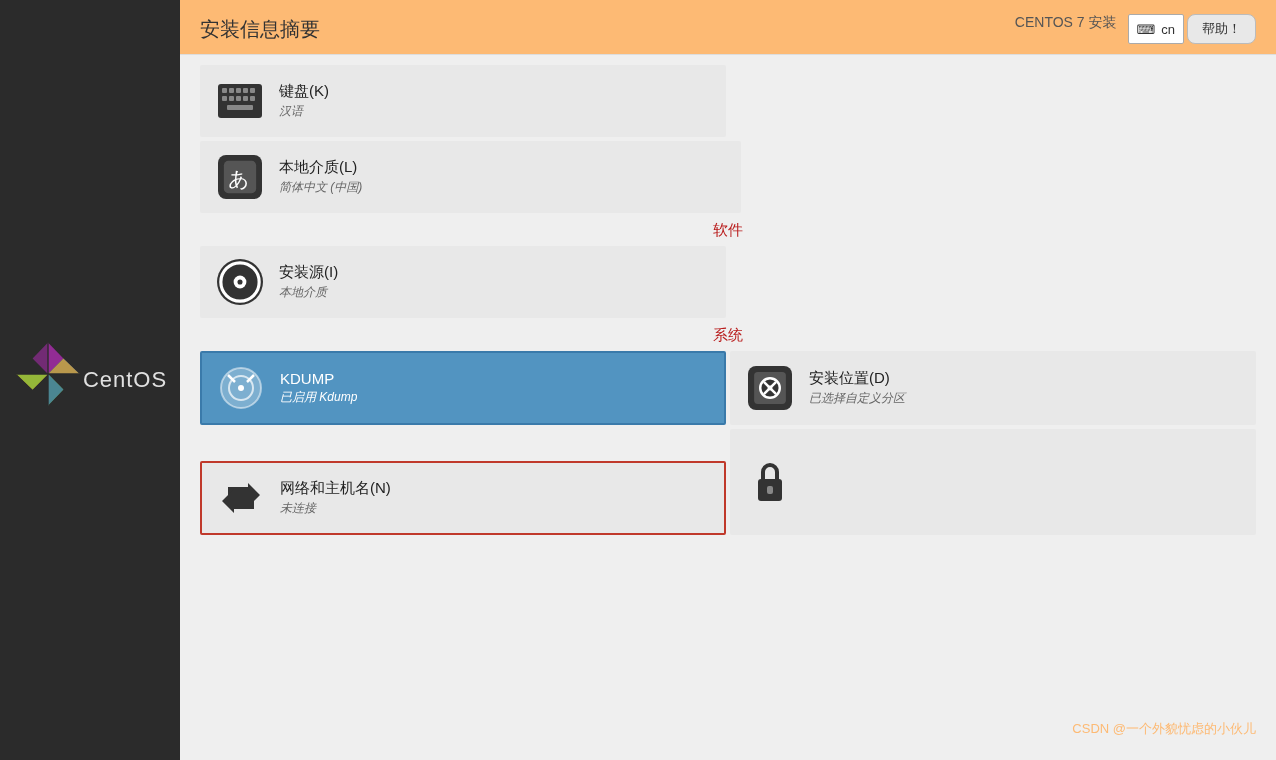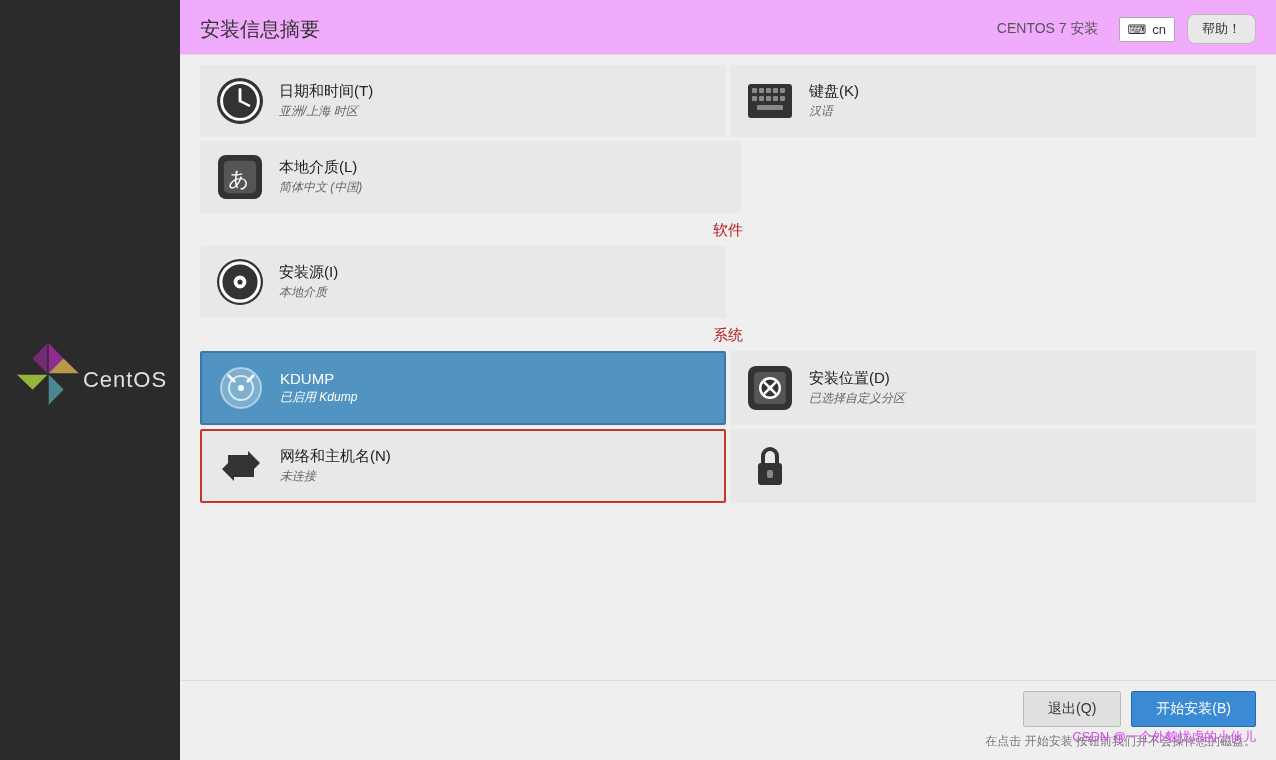--- a/index.html
+++ b/index.html
@@ -58,34 +58,33 @@
       flex-direction: column;
       padding: 0;
     }
 
     
     .header {
       display: flex;
       justify-content: space-between;
       align-items: center;
       padding: 14px 20px 10px 20px;
-      background: #f0abfc;
+      background: #fdba74;
       border-bottom: 1px solid #ddd;
     }
 
     .header-title {
       font-size: 20px;
       font-weight: 400;
       color: #333;
     }
 
     .header-right {
       display: flex;
-      align-items: center;
-      gap: 12px;
+      gap: 3px;
     }
 
     .centos-version {
       font-size: 14px;
       color: #555;
       margin-right: 8px;
     }
 
     .lang-input {
       display: flex;
@@ -149,20 +148,21 @@
     }
 
     .item-card.highlighted .item-title,
     .item-card.highlighted .item-subtitle {
       color: #fff;
     }
 
     .item-card.outlined {
       border: 2px solid #c0392b;
       background: #e8e8e8;
+      margin-top: 32px;
     }
 
     .item-icon {
       width: 50px;
       height: 50px;
       display: flex;
       align-items: center;
       justify-content: center;
       flex-shrink: 0;
     }
@@ -228,24 +228,24 @@
 
     .bottom-note {
       font-size: 12px;
       color: #777;
       text-align: right;
     }
 
     
     .watermark {
       position: absolute;
-      bottom: 14px;
+      bottom: 22px;
       right: 20px;
       font-size: 13px;
-      color: #d946ef;
+      color: #fdba74;
     }
 
     
     .icon-circle {
       width: 46px;
       height: 46px;
       border-radius: 50%;
       background: #333;
       display: flex;
       align-items: center;
@@ -306,35 +306,20 @@
           <span>cn</span>
         </div>
         <button class="help-btn">帮助！</button>
       </div>
     </div>
 
     <div class="grid-content">
 
       <div class="items-grid">
 
-        <div class="item-card">
-          <div class="item-icon">
-            <div class="icon-circle">
-              <svg viewBox="0 0 40 40" width="36" height="36">
-                <circle cx="20" cy="20" r="16" fill="none" stroke="white" stroke-width="2.5"></circle>
-                <line x1="20" y1="20" x2="20" y2="10" stroke="white" stroke-width="2.5" stroke-linecap="round"></line>
-                <line x1="20" y1="20" x2="28" y2="24" stroke="white" stroke-width="2" stroke-linecap="round"></line>
-              </svg>
-            </div>
-          </div>
-          <div class="item-text">
-            <span class="item-title">日期和时间(T)</span>
-            <span class="item-subtitle">亚洲/上海 时区</span>
-          </div>
-        </div>
 
         <div class="item-card">
           <div class="item-icon">
 
             <svg viewBox="0 0 46 36" width="46" height="36">
               <rect x="1" y="1" width="44" height="34" rx="3" ry="3" fill="#333"></rect>
 
               <rect x="5" y="5" width="5" height="5" rx="1" fill="#888"></rect>
               <rect x="12" y="5" width="5" height="5" rx="1" fill="#888"></rect>
               <rect x="19" y="5" width="5" height="5" rx="1" fill="#888"></rect>
@@ -456,23 +441,16 @@
               <rect x="8" y="20" width="24" height="22" rx="3" fill="#333"></rect>
               <path d="M13,20 L13,13 A7,7 0 0,1 27,13 L27,20" fill="none" stroke="#333" stroke-width="4"></path>
               <rect x="17" y="27" width="6" height="8" rx="2" fill="#888"></rect>
             </svg>
           </div>
         </div>
       </div>
 
     </div>
 
-    <div class="bottom-bar">
-      <div class="bottom-buttons">
-        <button class="btn-quit">退出(Q)</button>
-        <button class="btn-start">开始安装(B)</button>
-      </div>
-      <div class="bottom-note">在点击 开始安装 按钮前我们并不会操作您的磁盘。</div>
-    </div>
   </div>
 </div>
 
 <div class="watermark">CSDN @一个外貌忧虑的小伙儿</div>
 
 </body></html>

